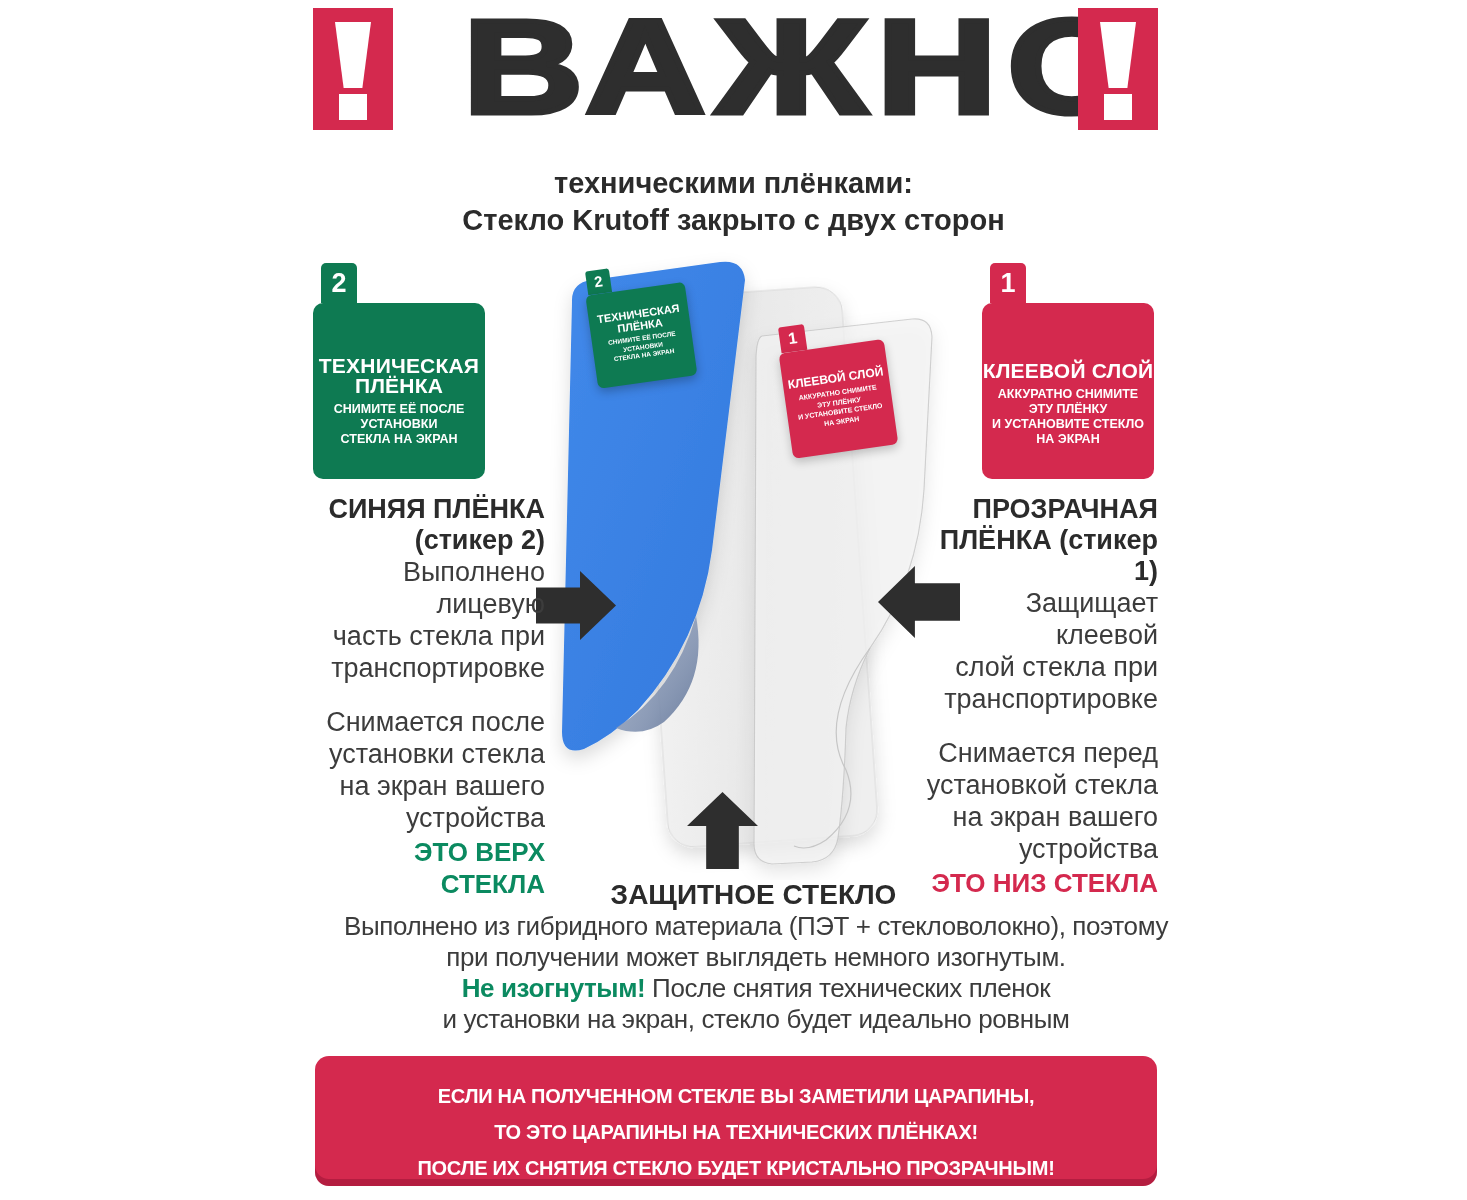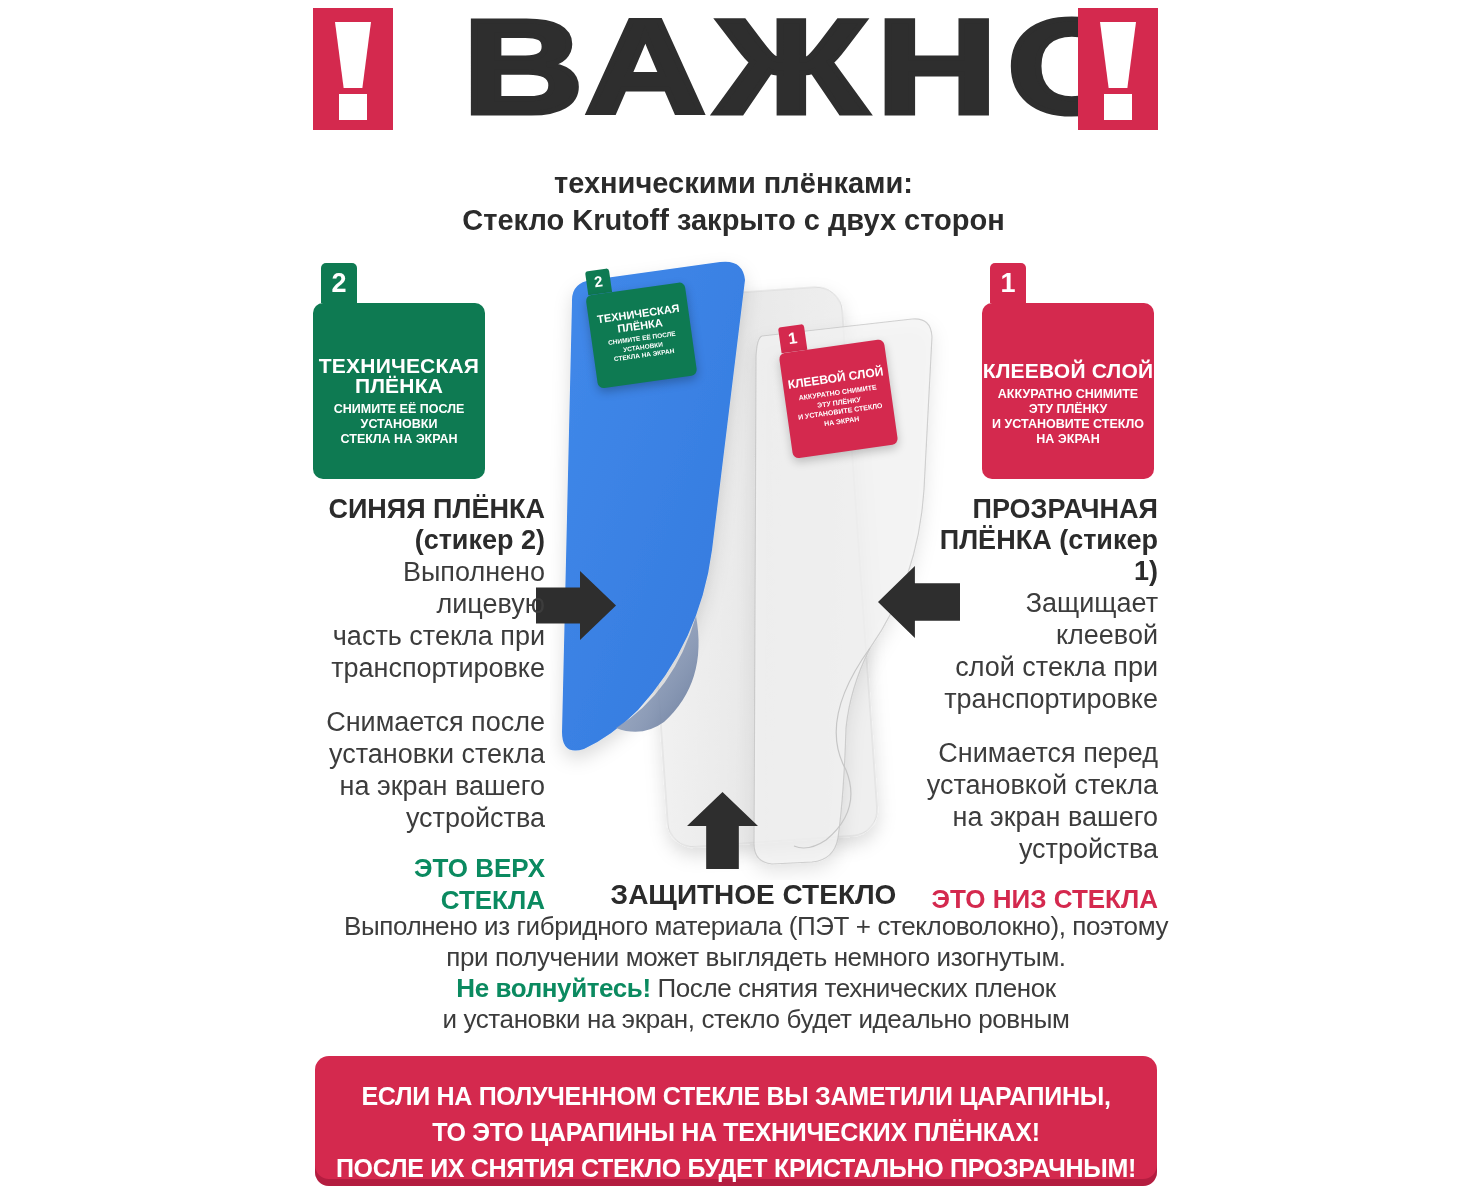--- a/index.html
+++ b/index.html
@@ -35,21 +35,21 @@
   .st-small { font-weight:bold; font-size:12.5px; line-height:15px; margin-top:6px; }
   .sticker-green-lg .body { padding-top:53px; }
   .sticker-red-lg .body { padding-top:58px; }
 
   
   .textblock { position:absolute; top:494px; width:232px; font-size:27px; line-height:32px; color:#3c3c3c; }
   .textblock.left  { left:313px; text-align:right; }
   .textblock.right { left:926px; text-align:right; }
   .tb-title { font-weight:bold; font-size:27px; line-height:31px; color:#2b2b2b; }
   .tb-para2 { margin-top:22px; }
-  .tb-accent { font-weight:bold; font-size:26px; margin-top:18px; }
+  .tb-accent { font-weight:bold; font-size:26px; margin-top:2px; }
   .tb-accent.green { color:#0b8a60; }
   .tb-accent.red { color:#d4294e; }
 
   
   .illu { position:absolute; left:550px; top:250px; width:440px; height:630px; }
   .mini-sticker { position:absolute; transform:rotate(-8deg); transform-origin:top left;
                   color:#fff; text-align:center; }
   .mini-sticker .tab { border-radius:3px 3px 0 0; color:#fff; font-weight:bold; text-align:center; }
   .mini-green { left:582px; top:272px; width:100px; }
   .mini-green .tab { width:24px; height:24px; margin-left:3px; font-size:15px; line-height:24px; background:#0e7a52; }
@@ -77,21 +77,21 @@
   .glass-block { position:absolute; left:0; top:879px; width:1467px; text-align:center; }
   .gb-title { font-weight:bold; font-size:28px; line-height:32px; color:#2b2b2b;padding-left:40px; }
   .gb-line { font-size:26px; line-height:31px; color:#3c3c3c; letter-spacing:-0.4px;padding-left:45px; }
   .gb-line:first-of-type { margin-top:4px; }
   .gb-accent { font-weight:bold; color:#0b8a60; }
 
   
   .banner { position:absolute; left:315px; top:1056px; width:842px; height:130px;
             background:#d4294e; border-radius:14px; color:#fff; text-align:center;
             box-shadow:inset 0 -7px 0 rgba(120,10,40,0.35); padding-top:22px; }
-  .banner-line { font-weight:bold; font-size:25px; line-height:36px; letter-spacing:-0.3px; }
+  .banner-line { font-weight:bold; font-size:20px; line-height:36px; letter-spacing:-0.3px; }
 </style>
 </head>
 <body>
 
 <div class="poster">
 
   <div class="bang-box left">
     <div class="bang-bar"></div>
     <div class="bang-dot"></div>
   </div>
@@ -238,21 +238,21 @@
       <div>на экран вашего</div>
       <div>устройства</div>
     </div>
     <div class="tb-accent red">ЭТО НИЗ СТЕКЛА</div>
   </div>
 
   <div class="glass-block">
     <div class="gb-title">ЗАЩИТНОЕ СТЕКЛО</div>
     <div class="gb-line">Выполнено из гибридного материала (ПЭТ + стекловолокно), поэтому</div>
     <div class="gb-line">при получении может выглядеть немного изогнутым.</div>
-    <div class="gb-line"><span class="gb-accent">Не волнуйтесь!</span><span> После снятия технических пленок</span></div>
+    <div class="gb-line"><span class="gb-accent">Не изогнутым!</span><span> После снятия технических пленок</span></div>
     <div class="gb-line">и установки на экран, стекло будет идеально ровным</div>
   </div>
 
   <div class="banner">
     <div class="banner-line">ЕСЛИ НА ПОЛУЧЕННОМ СТЕКЛЕ ВЫ ЗАМЕТИЛИ ЦАРАПИНЫ,</div>
     <div class="banner-line">ТО ЭТО ЦАРАПИНЫ НА ТЕХНИЧЕСКИХ ПЛЁНКАХ!</div>
     <div class="banner-line">ПОСЛЕ ИХ СНЯТИЯ СТЕКЛО БУДЕТ КРИСТАЛЬНО ПРОЗРАЧНЫМ!</div>
   </div>
 
 </div>

